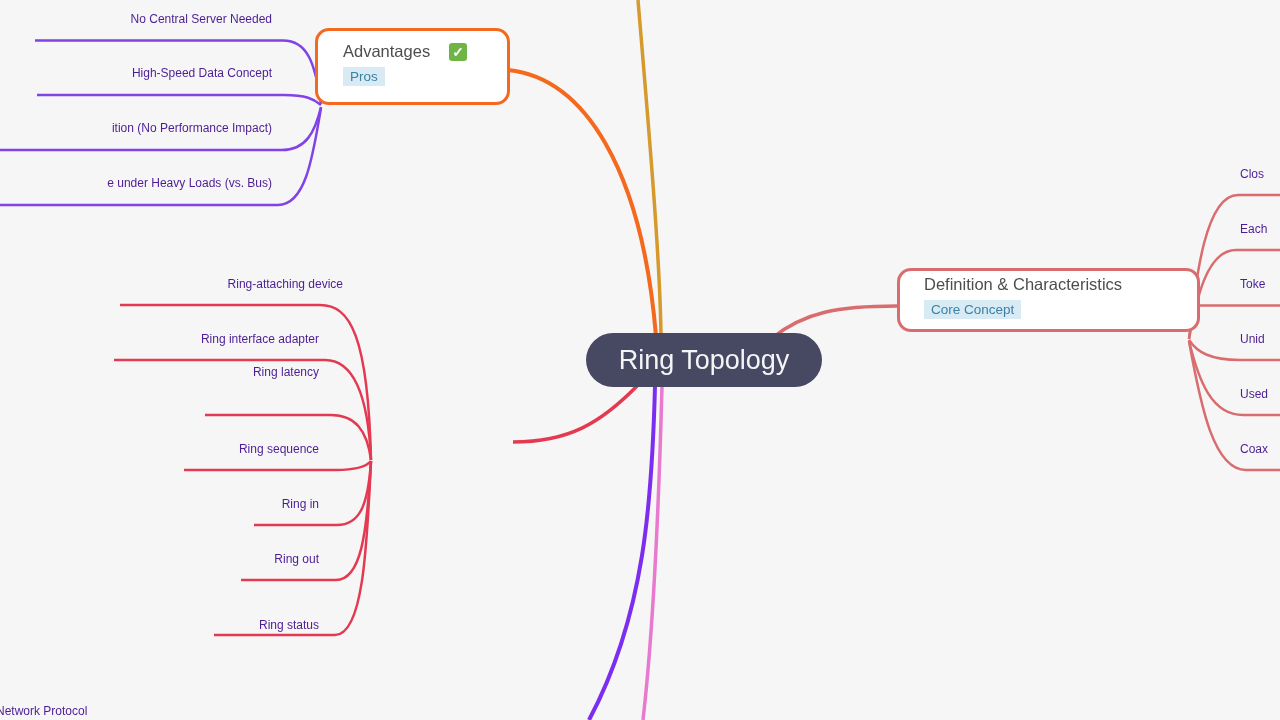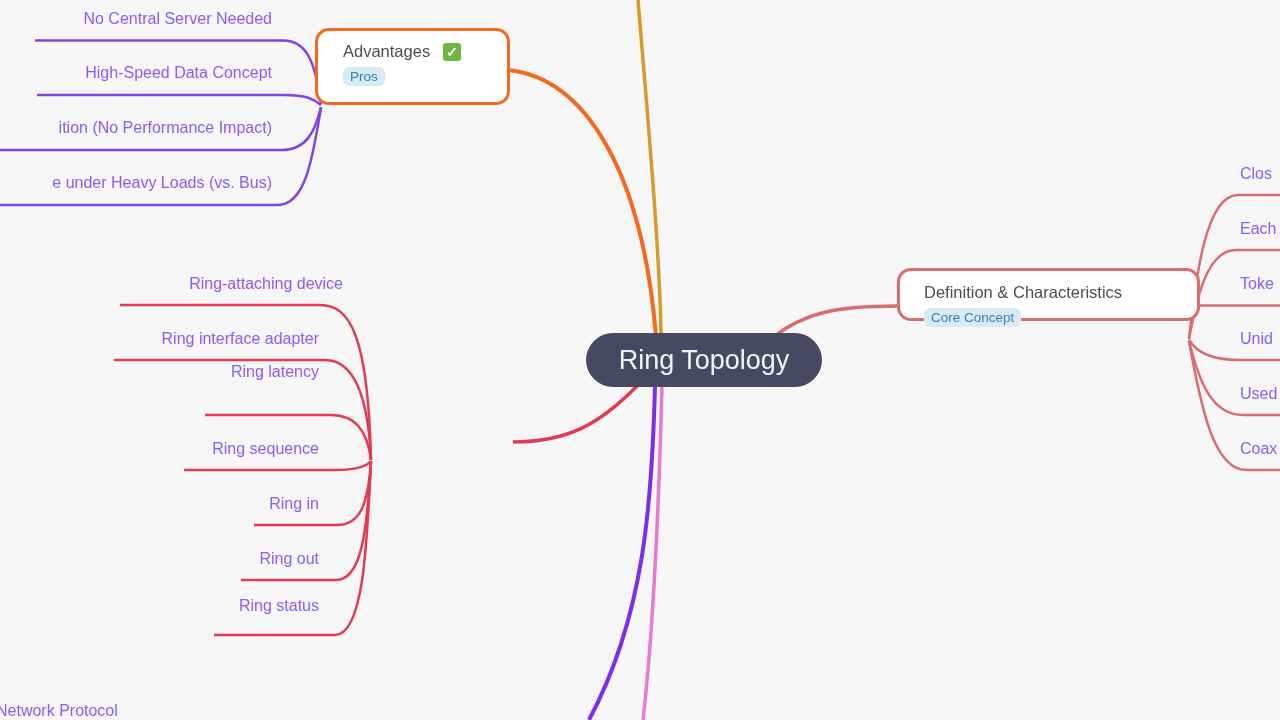--- a/index.html
+++ b/index.html
@@ -24,33 +24,33 @@
   .node-box {
     position: absolute;
     z-index: 2;
     background: #ffffff;
     box-sizing: border-box;
     border-radius: 14px;
   }
   .node-box .title-row {
     display: flex;
     align-items: center;
-    gap: 13px;
+    gap: 19px;
     font-size: 16.5px;
     color: #4d4d4d;
     white-space: nowrap;
   }
   .badge {
     display: inline-block;
     margin-top: 6px;
     padding: 2px 7px;
     background: #d8ebf5;
     color: #3a81a5;
     font-size: 13.5px;
-    border-radius: 6px;
+    border-radius: 0;
     white-space: nowrap;
   }
   .check-icon {
     display: inline-flex;
     align-items: center;
     justify-content: center;
     width: 18px;
     height: 18px;
     background: #6fb545;
     border-radius: 3px;
@@ -80,43 +80,43 @@
     top: 28px;
     width: 195px;
     height: 77px;
     border: 3.5px solid #f4691d;
     padding: 11px 0 0 25px;
   }
   #def-box {
     left: 897px;
     top: 268px;
     width: 303px;
-    height: 53px;
+    height: 64px;
     border: 3px solid #d96c6e;
-    padding: 12px 0 0 24px;
+    padding: 4px 0 0 24px;
   }
   #keyterms-box {
     left: 365px;
     top: 421px;
     width: 145px;
     height: 42px;
     border: 3px solid #e33a52;
     border-radius: 22px;
     display: flex;
     align-items: center;
     justify-content: center;
     font-size: 16.5px;
     color: #4d4d4d;
     white-space: nowrap;
   }
   .leaf {
     position: absolute;
     z-index: 2;
-    font-size: 16px;
-    color: #8b5cf6;
+    font-size: 12px;
+    color: #4c1d95;
     white-space: nowrap;
     line-height: 22px;
   }
 </style>
 </head>
 <body>
 
 <div id="mindmap">
 
   <svg id="links" width="1280" height="720" viewBox="0 0 1280 720" fill="none">
@@ -173,21 +173,21 @@
   <div class="leaf" style="right:1008px; top:62px">High-Speed Data Concept</div>
   <div class="leaf" style="right:1008px; top:172px">e under Heavy Loads (vs. Bus)</div>
   <div class="leaf" style="right:1008px; top:117px">ition (No Performance Impact)</div>
 
   <div class="leaf" style="right:937px; top:273px">Ring-attaching device</div>
   <div class="leaf" style="right:961px; top:328px">Ring interface adapter</div>
   <div class="leaf" style="right:961px; top:361px">Ring latency</div>
   <div class="leaf" style="right:961px; top:437.5px">Ring sequence</div>
   <div class="leaf" style="right:961px; top:492.5px">Ring in</div>
   <div class="leaf" style="right:961px; top:547.5px">Ring out</div>
-  <div class="leaf" style="right:961px; top:595px">Ring status</div>
+  <div class="leaf" style="right:961px; top:614px">Ring status</div>
 
   <div class="leaf" style="left:1240px; top:163px">Clos</div>
   <div class="leaf" style="left:1240px; top:218px">Each</div>
   <div class="leaf" style="left:1240px; top:273px">Toke</div>
   <div class="leaf" style="left:1240px; top:328px">Unid</div>
   <div class="leaf" style="left:1240px; top:383px">Used</div>
   <div class="leaf" style="left:1240px; top:438px">Coax</div>
 
   <div class="leaf" style="left:-4px; top:700px">Network Protocol</div>
 

